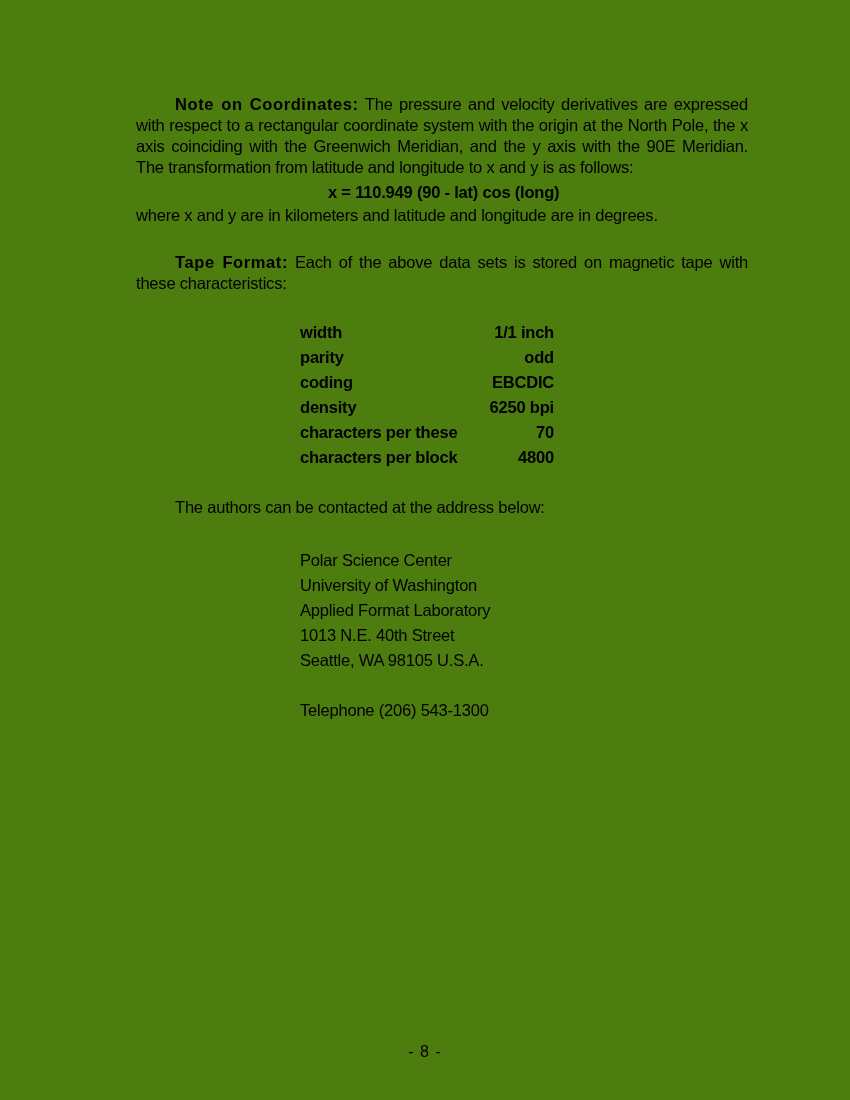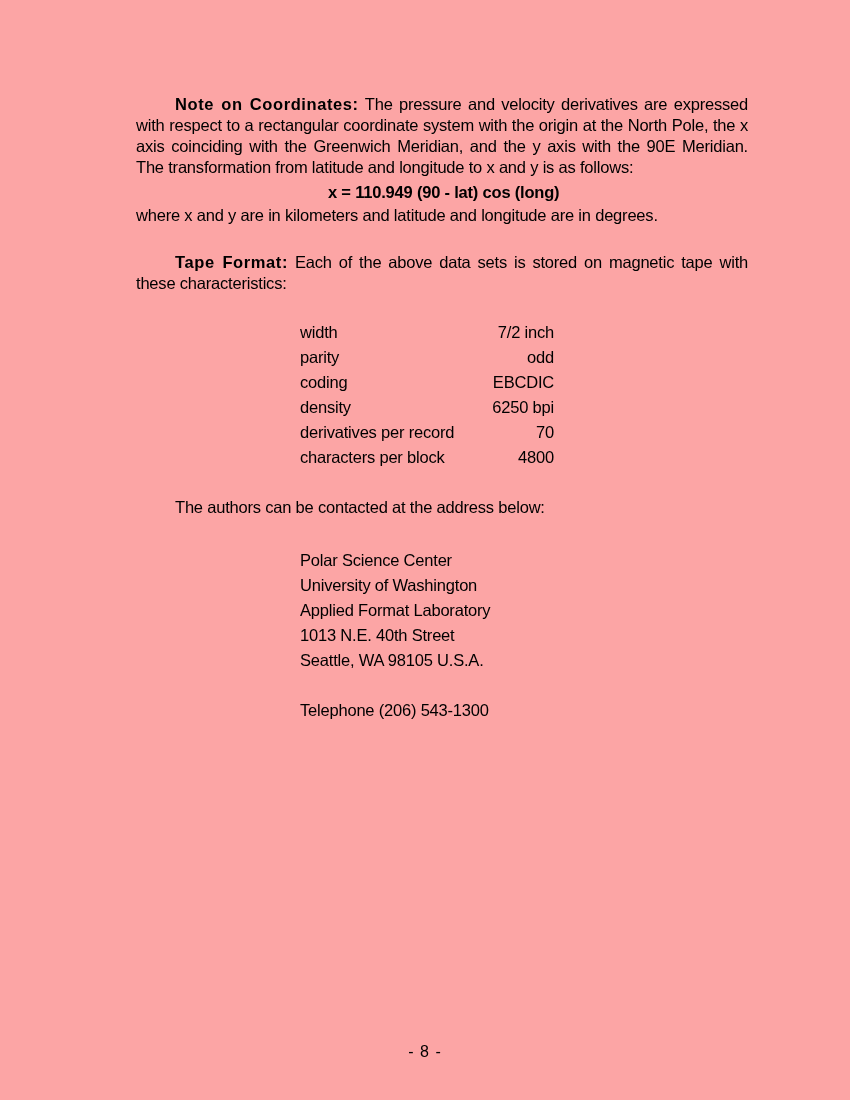--- a/index.html
+++ b/index.html
@@ -4,21 +4,21 @@
 <style>
   html, body {
     margin: 0;
     padding: 0;
     background: #ffffff;
   }
   .page {
     position: relative;
     width: 850px;
     height: 1100px;
-    background: #fca5a5;
+    background: #4d7c0f;
     color: #000000;
     font-family: "Liberation Sans", sans-serif;
     overflow: hidden;
   }
   .content {
     position: absolute;
     left: 136px;
     top: 94px;
     width: 612px;
     font-size: 16.5px;
@@ -53,20 +53,21 @@
     margin-top: 26px;
   }
   .tape-table {
     margin: 26px 0 0 164px;
     width: 254px;
     line-height: 25px;
   }
   .tape-row {
     display: flex;
     justify-content: space-between;
+    font-weight: bold;
   }
   .tape-row .cell-label {
     text-align: left;
   }
   .tape-row .cell-value {
     text-align: right;
   }
   .authors-line {
     margin: 27px 0 0 0;
     line-height: 21px;
@@ -105,36 +106,36 @@
       <div class="eq-line">x = 110.949 (90 - lat) cos (long)</div>
     </div>
 
     <p class="where-line">where x and y are in kilometers and latitude and longitude are in degrees.</p>
 
     <p class="para tape-para"><span class="indent-lead"></span><span class="bold-lead">Tape Format:</span><span> Each of the above data sets is stored on magnetic tape with these characteristics:</span></p>
 
     <div class="tape-table">
       <div class="tape-row">
         <span class="cell-label">width</span>
-        <span class="cell-value">7/2 inch</span>
+        <span class="cell-value">1/1 inch</span>
       </div>
       <div class="tape-row">
         <span class="cell-label">parity</span>
         <span class="cell-value">odd</span>
       </div>
       <div class="tape-row">
         <span class="cell-label">coding</span>
         <span class="cell-value">EBCDIC</span>
       </div>
       <div class="tape-row">
         <span class="cell-label">density</span>
         <span class="cell-value">6250 bpi</span>
       </div>
       <div class="tape-row">
-        <span class="cell-label">derivatives per record</span>
+        <span class="cell-label">characters per these</span>
         <span class="cell-value">70</span>
       </div>
       <div class="tape-row">
         <span class="cell-label">characters per block</span>
         <span class="cell-value">4800</span>
       </div>
     </div>
 
     <p class="authors-line"><span class="indent-lead"></span><span>The authors can be contacted at the address below:</span></p>
 

